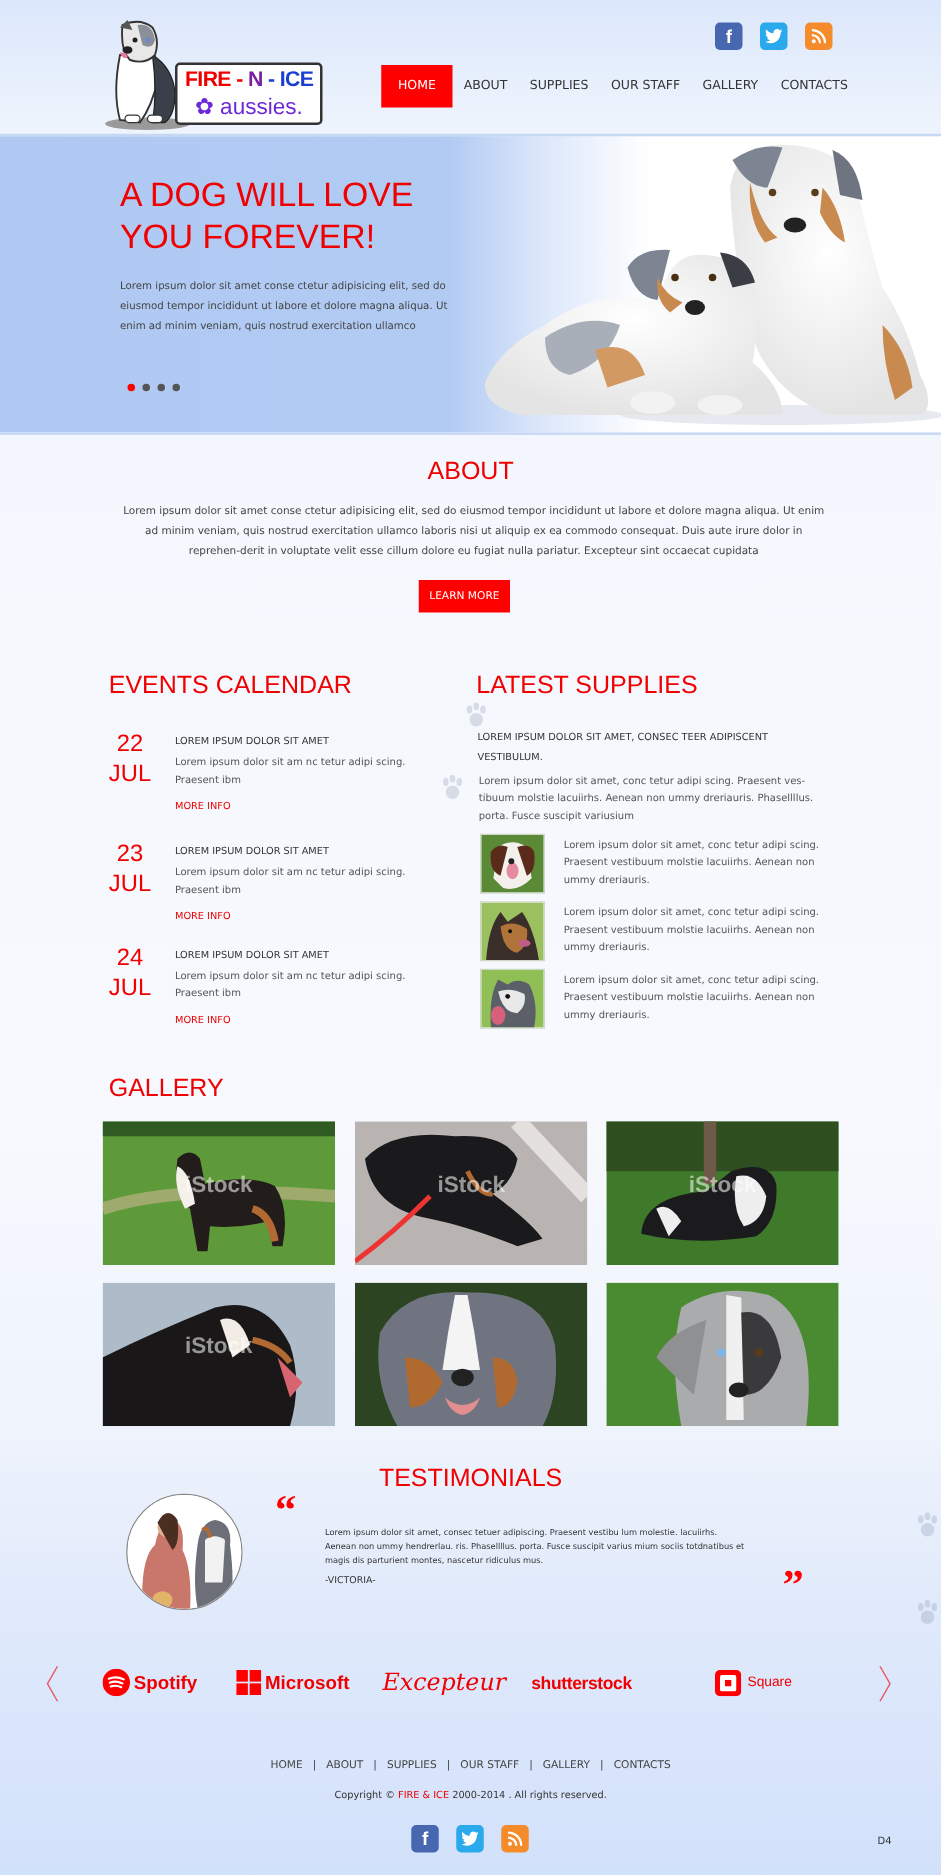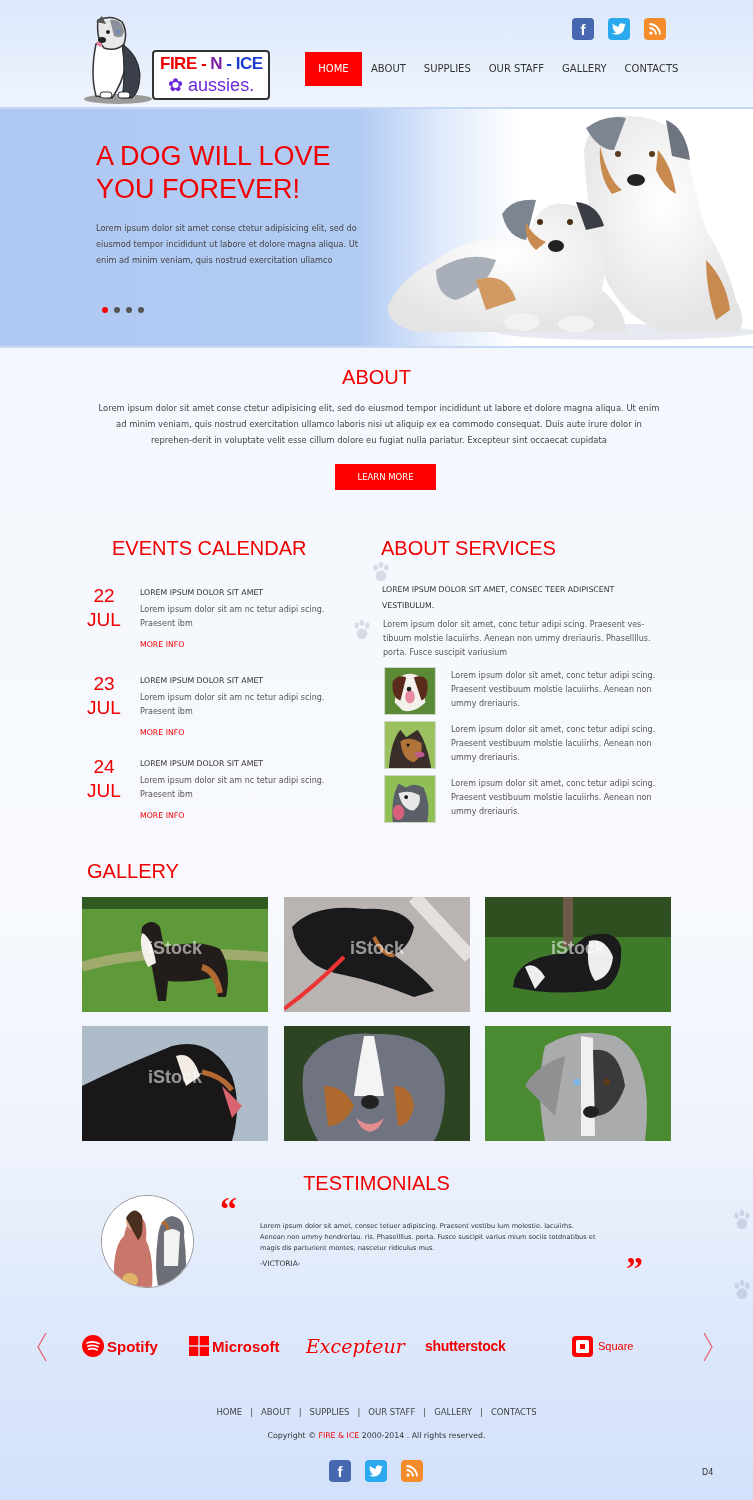--- a/index.html
+++ b/index.html
@@ -8,21 +8,21 @@
     font-family: "DejaVu Sans", "Liberation Sans", sans-serif;
     color: #3a3a3a;
     position: relative;
     background: linear-gradient(180deg, #dbe7fb 0px, #eef4fd 100px, #f4f7fd 400px, #f7f9fe 900px, #eef3fc 1150px, #dfe9fb 1300px, #d2e1fb 1500px);
   }
   .abs { position: absolute; }
 
   
   .logo { left: 82px; top: 14px; width: 180px; height: 90px; }
   .logo-dog { position:absolute; left:0; top:0; width:70px; height:90px; }
-  .logo-box { position:absolute; left:58px; top:36px; width:118px; height:50px; background:#fff; border:2px solid #333; border-radius:4px;margin-left:12px; }
+  .logo-box { position:absolute; left:58px; top:36px; width:118px; height:50px; background:#fff; border:2px solid #333; border-radius:4px; }
   .logo-line1 { position:absolute; left:6px; top:2px; font-family:"Liberation Sans", sans-serif; font-weight:bold; font-size:17px; letter-spacing:-0.5px; white-space:nowrap; }
   .logo-line1 .r { color:#e00; } .logo-line1 .p { color:#7a1fa0; } .logo-line1 .b { color:#1a3ed0; }
   .logo-line2 { position:absolute; left:14px; top:22px; color:#6d28d9; font-family:"Liberation Sans", sans-serif; font-size:18px; white-space:nowrap; }
 
   .social-top { top: 18px; left: 572px; display:flex; gap:14px; }
   .soc { width:22px; height:22px; border-radius:4px; display:flex; align-items:center; justify-content:center; color:#fff; font-weight:bold; font-family:"Liberation Sans", sans-serif; font-size:15px; }
   .soc.fb { background:#4767b0; }
   .soc.tw { background:#2aa9ec; }
   .soc.rss { background:#f58c2b; }
 
@@ -37,24 +37,24 @@
   .dots { left:102px; top:307px; display:flex; gap:6px; }
   .dot { width:6px; height:6px; border-radius:50%; background:#555; }
   .dot.on { background:#f00; }
   .hero-img { left:376px; top:110px; width:377px; height:236px; }
 
   
   .sec-title { font-family:"Liberation Sans", sans-serif; color:#f00000; font-size:20px; }
   .about-title { left:0; width:753px; top:366px; text-align:center; }
   .about-text { left:96px; width:566px; top:400px; text-align:center; font-size:8.4px; line-height:16px; color:#444; }
   .btn-red { background:#ff0000; color:#fff; font-size:8.5px; text-align:center; }
-  .learn-more { left:335px; top:464px; width:101px; height:26px; line-height:26px; }
-
-  
-  .events-title { left:87px; top:537px;margin-left:25px; }
+  .learn-more { left:335px; top:464px; width:73px; height:26px; line-height:26px; }
+
+  
+  .events-title { left:87px; top:537px; }
   .event { left:84px; width:260px; }
   .ev-date { position:absolute; left:0; width:40px; text-align:center; color:#f00000; font-family:"Liberation Sans", sans-serif; font-size:19px; line-height:24px; }
   .ev-head { position:absolute; left:56px; top:4px; font-size:7.8px; color:#333; white-space:nowrap; }
   .ev-body { position:absolute; left:56px; top:19px; width:200px; font-size:8px; line-height:14px; color:#555; }
   .ev-more { position:absolute; left:56px; top:56px; font-size:7.8px; color:#f00000; }
 
   
   .services-title { left:381px; top:537px; }
   .svc-head { left:382px; top:582px; width:270px; font-size:7.8px; line-height:16px; color:#333; }
   .svc-body { left:383px; top:618px; width:275px; font-size:8px; line-height:14px; color:#555; }
@@ -240,21 +240,21 @@
 <div class="abs event" style="top:755px">
   <div class="ev-date">
       <div>24</div>
       <div>JUL</div>
     </div>
   <div class="ev-head">LOREM IPSUM DOLOR SIT AMET</div>
   <div class="ev-body">Lorem ipsum dolor sit am nc tetur adipi scing. Praesent ibm</div>
   <div class="ev-more">MORE INFO</div>
 </div>
 
-<div class="abs sec-title services-title">ABOUT SERVICES</div>
+<div class="abs sec-title services-title">LATEST SUPPLIES</div>
 <div class="abs svc-head">LOREM IPSUM DOLOR SIT AMET, CONSEC TEER ADIPISCENT VESTIBULUM.</div>
 <div class="abs svc-body">Lorem ipsum dolor sit amet, conc tetur adipi scing. Praesent ves-tibuum molstie lacuiirhs. Aenean non ummy dreriauris. Phasellllus. porta. Fusce suscipit variusium</div>
 
 <div class="abs svc-item" style="top:667px">
   <svg class="svc-thumb" viewBox="0 0 52 48">
       <rect width="52" height="48" fill="#5a8a35"></rect>
       <path d="M14 10 Q26 2 38 10 L42 36 Q30 48 18 44 L10 36 Z" fill="#f4f0ec"></path>
       <path d="M8 14 Q14 6 22 10 L16 34 Q6 30 8 14 Z" fill="#5a2b1a"></path>
       <path d="M30 10 Q40 6 44 14 Q46 30 38 34 Z" fill="#5a2b1a"></path>
       <ellipse cx="26" cy="30" rx="5" ry="7" fill="#e58aa0"></ellipse>

